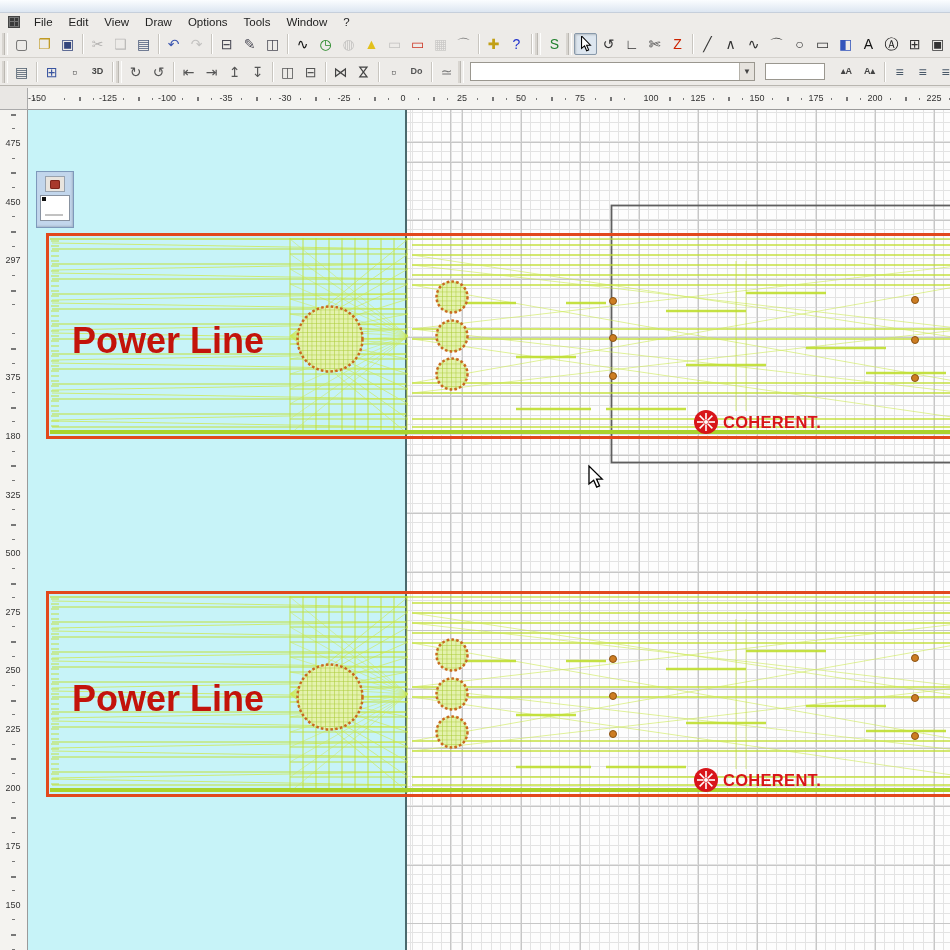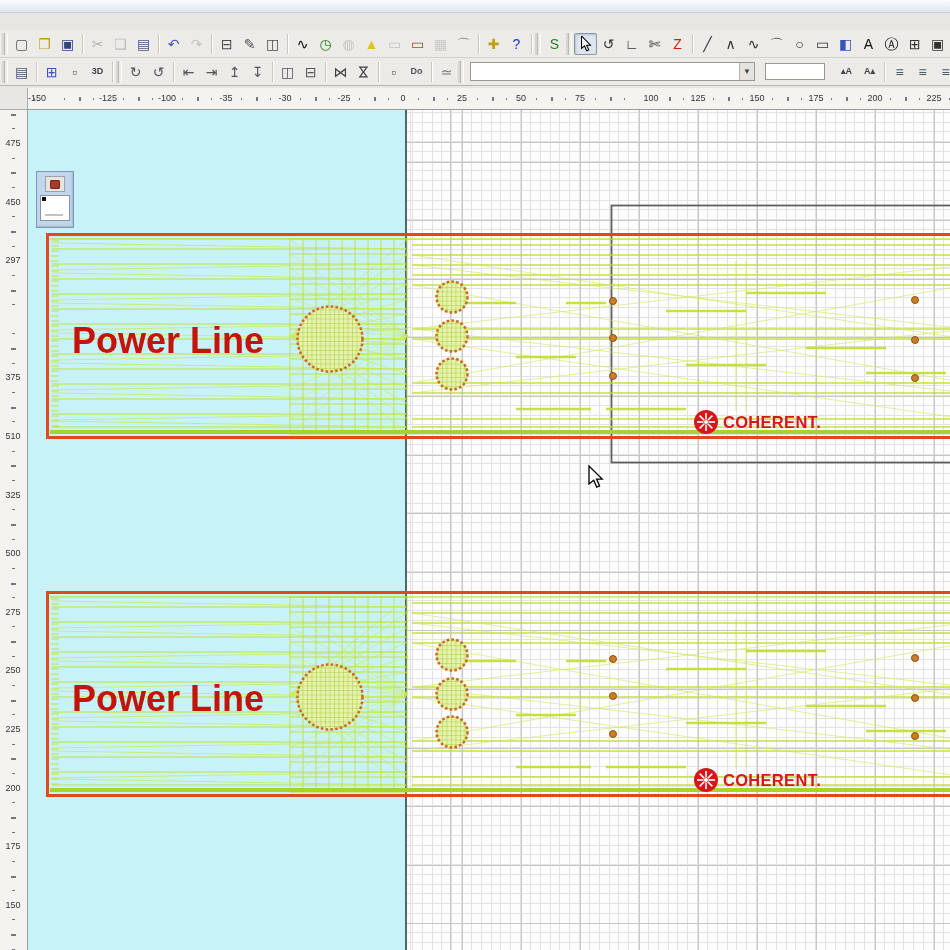--- a/index.html
+++ b/index.html
@@ -84,20 +84,29 @@
   .mw-doc { width:30px; height:26px; background:#fff; border:1px solid #8892a0; margin:0 auto; position:relative; }
   .mw-dot { position:absolute; left:1px; top:1px; width:4px; height:4px; background:#111; }
   .mw-line { position:absolute; left:4px; bottom:4px; width:18px; height:2px; background:#c2c2c2; }
 </style>
 </head>
 <body>
 
 <div id="app">
   <div id="titlebar"></div>
 
+  <div id="menubar">
+    <span class="app-icon">
+        <i></i>
+        <i></i>
+        <i></i>
+        <i></i>
+      </span>
+    <span id="menu-items"><span class="menu-item">File</span><span class="menu-item">Edit</span><span class="menu-item">View</span><span class="menu-item">Draw</span><span class="menu-item">Options</span><span class="menu-item">Tools</span><span class="menu-item">Window</span><span class="menu-item">?</span></span>
+  </div>
 
   <div id="toolbar1" class="toolbar">
       <div class="tgrip"></div>
       <div class="tbtn">
         <span style="color: rgb(85, 85, 85);">▢</span>
       </div>
       <div class="tbtn">
         <span style="color: rgb(192, 154, 34);">❐</span>
       </div>
       <div class="tbtn">
@@ -371,21 +380,21 @@
       <span class="tick tt-med" style="left: 876.5px;"></span>
       <span class="tick tt-min" style="left: 891.25px;"></span>
       <span class="tick tt-min" style="left: 920.75px;"></span>
     </div>
   <div id="ruler-left">
       <span class="rl-label" style="top: 33px;">475</span>
       <span class="rl-label" style="top: 91.6px;">450</span>
       <span class="rl-label" style="top: 150.2px;">297</span>
       <span class="rl-label" style="top: 208.8px; padding-left: 32px;">400</span>
       <span class="rl-label" style="top: 267.4px;">375</span>
-      <span class="rl-label" style="top: 326px;">510</span>
+      <span class="rl-label" style="top: 326px;">180</span>
       <span class="rl-label" style="top: 384.6px;">325</span>
       <span class="rl-label" style="top: 443.2px;">500</span>
       <span class="rl-label" style="top: 501.8px;">275</span>
       <span class="rl-label" style="top: 560.4px;">250</span>
       <span class="rl-label" style="top: 619px;">225</span>
       <span class="rl-label" style="top: 677.6px;">200</span>
       <span class="rl-label" style="top: 736.2px;">175</span>
       <span class="rl-label" style="top: 794.8px;">150</span>
       <span class="tick tl-med" style="top: 3.7px;"></span>
       <span class="tick tl-min" style="top: 18.35px;"></span>

